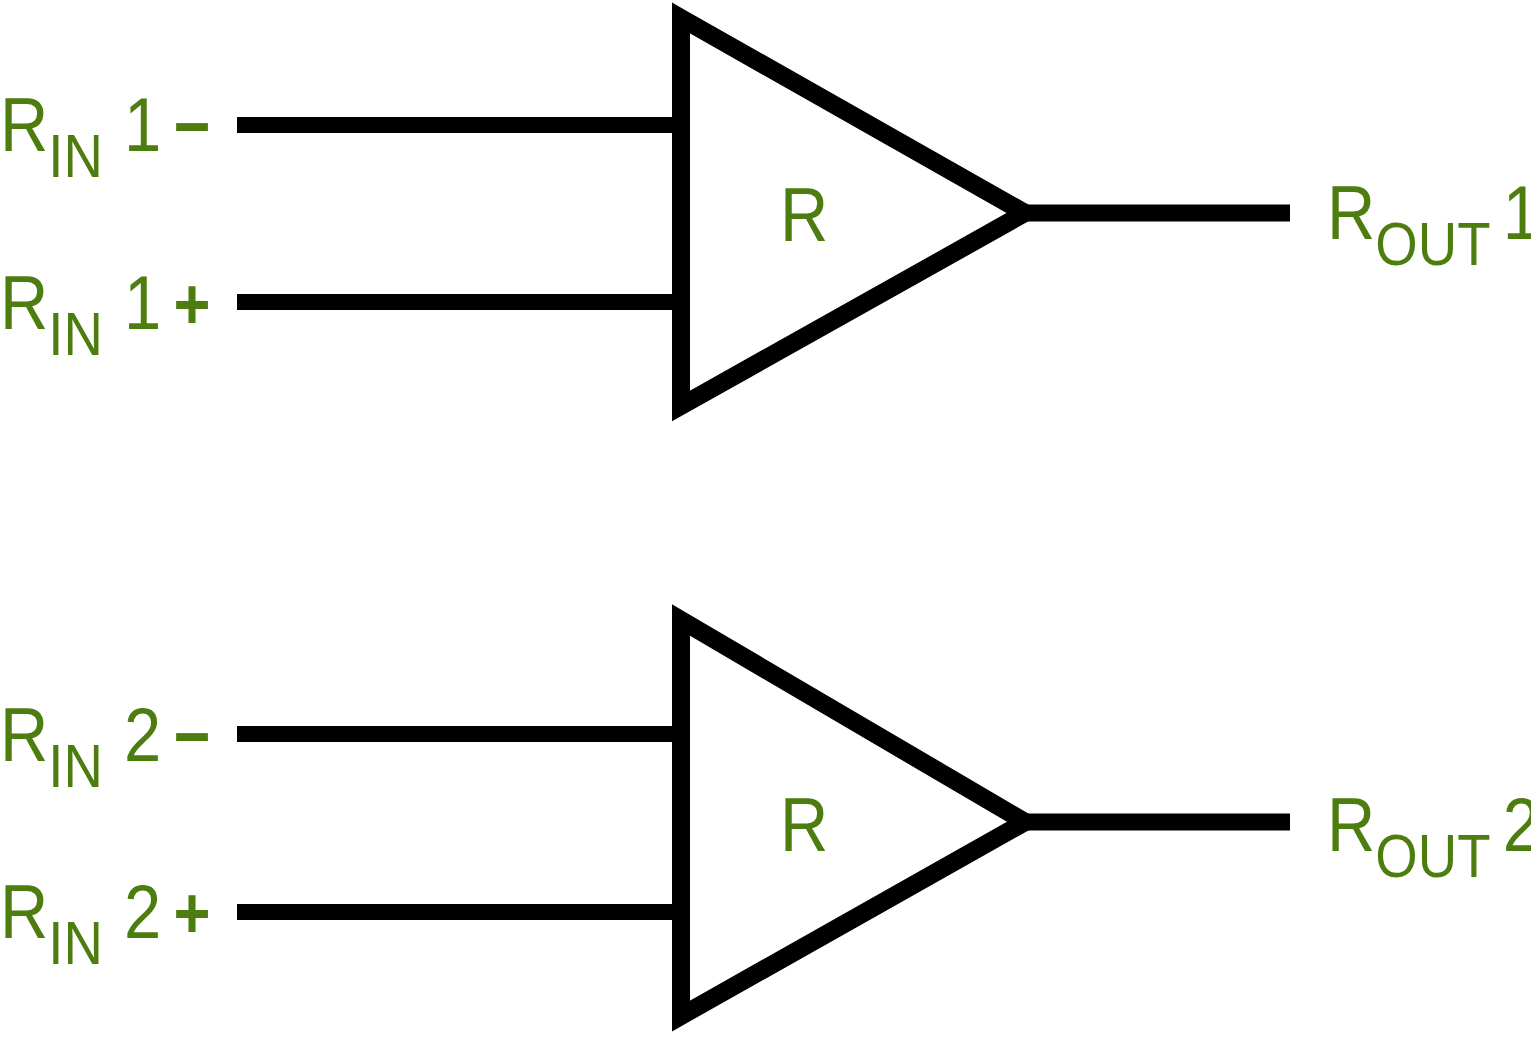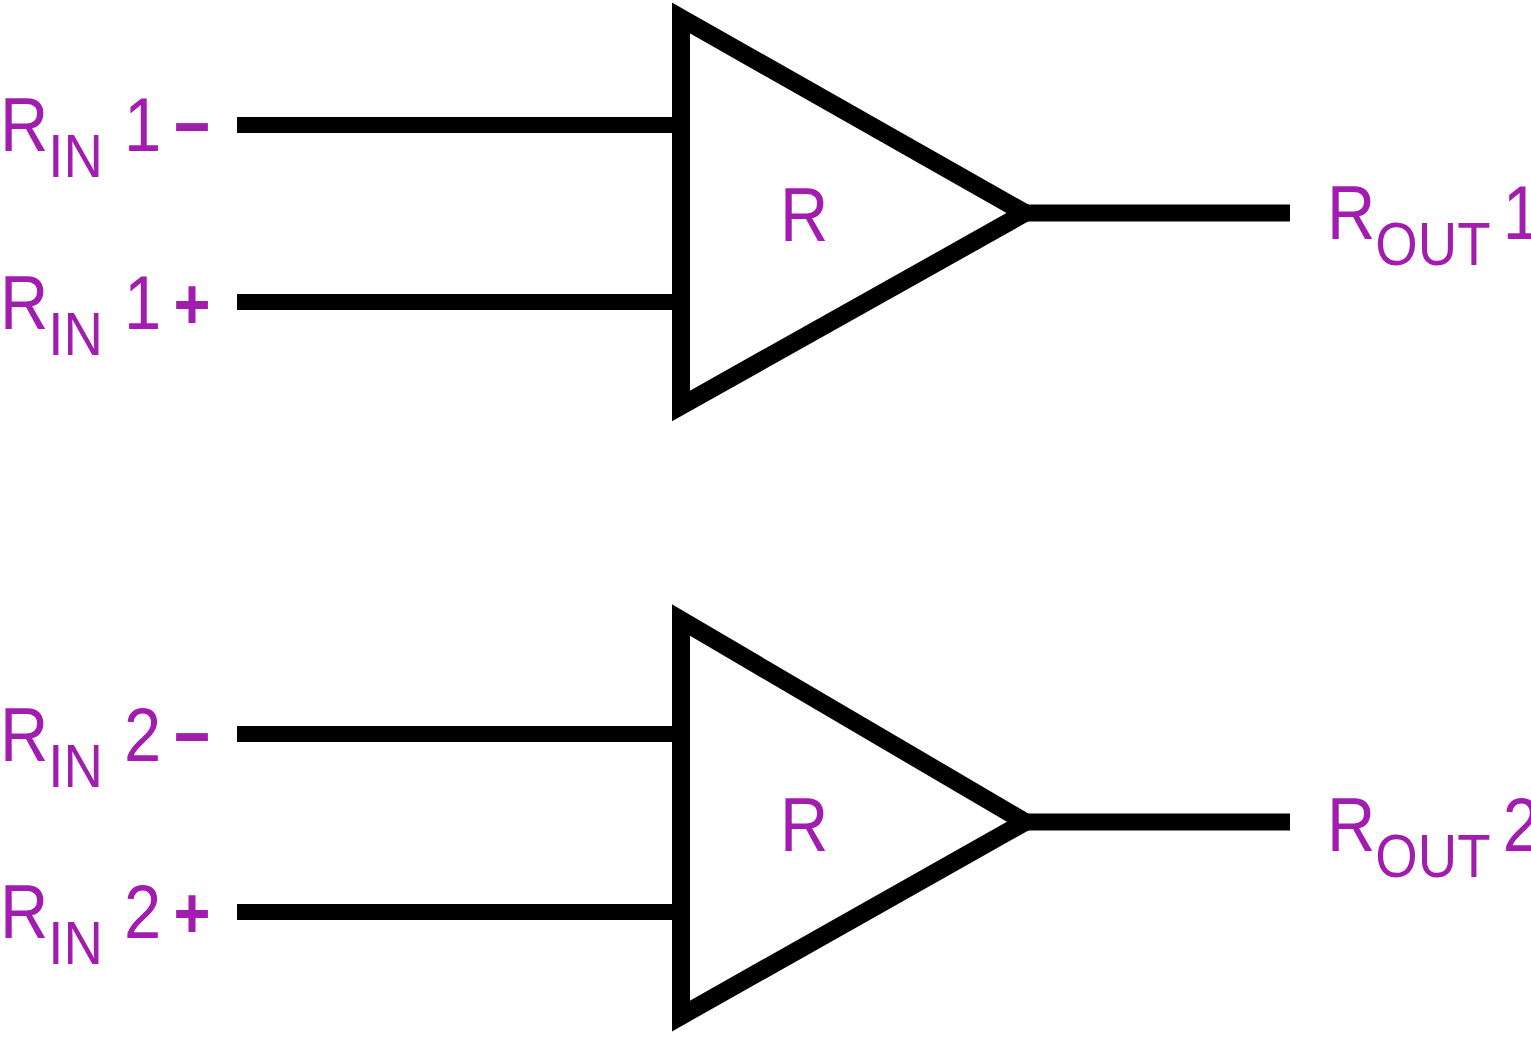--- a/index.html
+++ b/index.html
@@ -7,21 +7,21 @@
     padding: 0;
     background: #ffffff;
   }
   #stage {
     position: relative;
     width: 1531px;
     height: 1038px;
     background: #ffffff;
     overflow: hidden;
     font-family: "Liberation Sans", sans-serif;
-    color: #a21caf;
+    color: #4d7c0f;
   }
   #wires {
     position: absolute;
     left: 0;
     top: 0;
   }
   .sig {
     position: absolute;
     white-space: nowrap;
     font-size: 76px;

